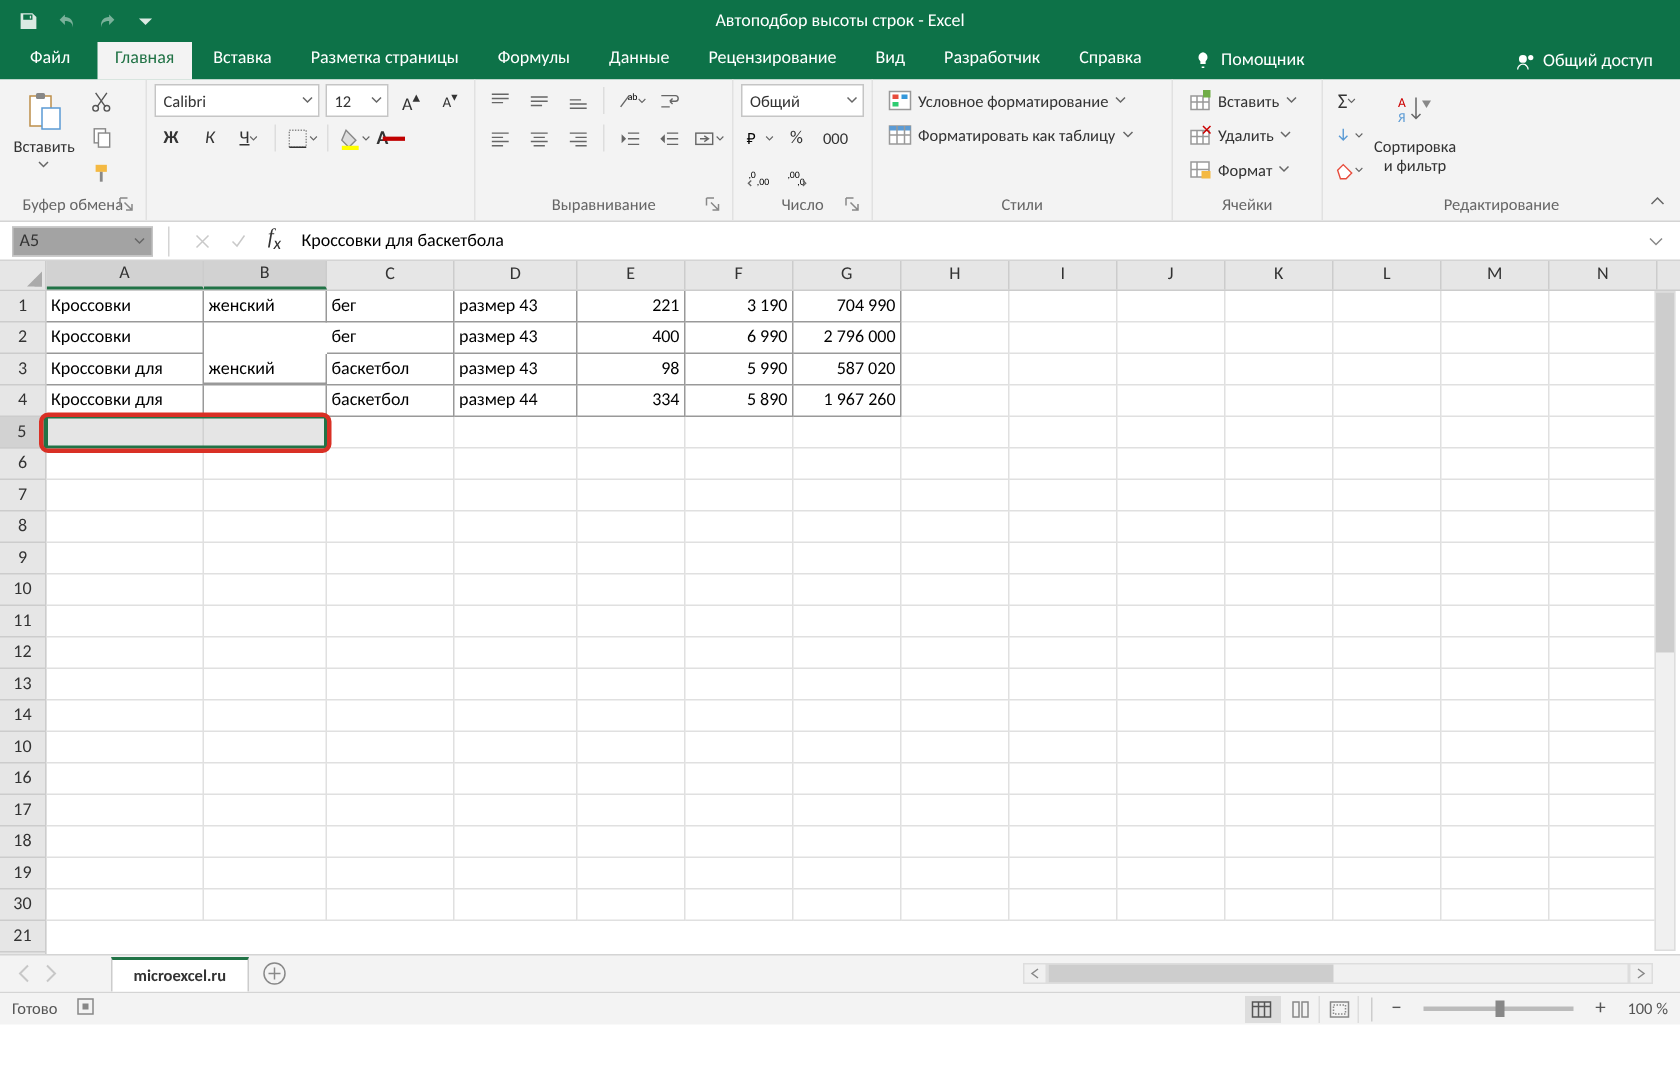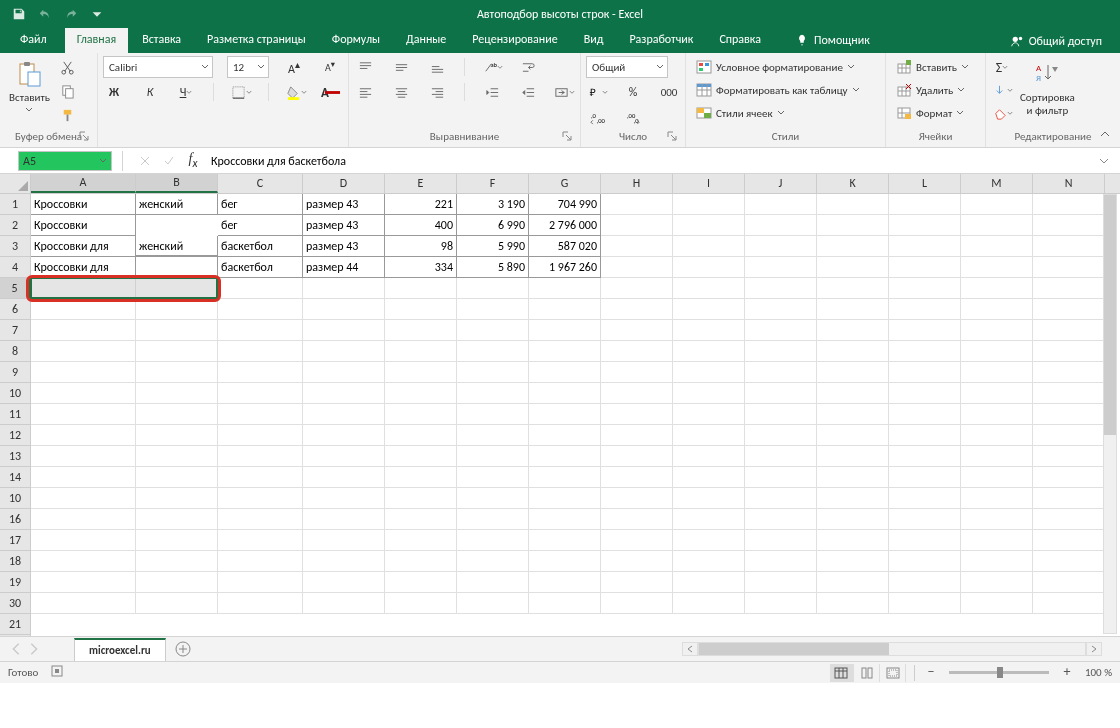--- a/index.html
+++ b/index.html
@@ -25,29 +25,29 @@
 .group-label{text-align:center;font-size:11px;color:#666;padding:2px 0 4px;margin-top:auto;position:relative}
 .launcher{position:absolute;right:2px;bottom:3px;width:13px;height:13px;cursor:pointer}
 .launcher svg{width:10px;height:10px}
 .group-body{display:flex;gap:3px}
 .big-btn{display:flex;flex-direction:column;align-items:center;padding:2px 4px;cursor:pointer;border-radius:2px;min-width:42px}
 .big-icn{width:32px;height:32px;display:flex;align-items:center;justify-content:center}
 .big-lbl{font-size:11px;text-align:center;line-height:1.15;margin-top:2px}
 .col{display:flex;flex-direction:column;gap:2px}
 .sm-btn{width:22px;height:22px;display:flex;align-items:center;justify-content:center;cursor:pointer;border-radius:2px}
 .sm-btn svg{width:15px;height:15px}
-.row{display:flex;gap:14px;align-items:center}
+.row{display:flex;gap:4px;align-items:center}
 .combo{height:22px;border:1px solid #c5c5c5;background:#fff;display:flex;align-items:center;padding:0 3px 0 5px;font-size:11px;cursor:pointer}
 .combo .caret{margin-left:auto}
 .caret{width:8px;height:8px}
 .med-btn{display:flex;align-items:center;gap:4px;padding:2px 5px;cursor:pointer;border-radius:2px;font-size:11px;height:22px}
 .med-icn{width:16px;height:16px;display:flex;align-items:center;justify-content:center}
 .collapse-btn{position:absolute;right:6px;bottom:4px;width:18px;height:18px;cursor:pointer;display:flex;align-items:center;justify-content:center}
 .formula-bar{height:26px;border-bottom:1px solid #d4d4d4;display:flex;align-items:center;background:#fff}
-.name-box{width:94px;height:20px;border:1px solid #c5c5c5;margin-left:18px;display:flex;align-items:center;padding:0 4px;font-size:12px;background:#22c55e}
+.name-box{width:94px;height:20px;border:1px solid #c5c5c5;margin-left:8px;display:flex;align-items:center;padding:0 4px;font-size:12px;background:#a3a3a3}
 .name-box .caret{margin-left:auto}
 .fb-sep{width:1px;height:20px;background:#d4d4d4;margin:0 10px}
 .fb-btn{width:24px;height:20px;display:flex;align-items:center;justify-content:center;cursor:pointer;opacity:.45}
 .fb-input{flex:1;font-size:12px;padding-left:6px;border:none;outline:none}
 .fb-expand{width:24px;height:20px;display:flex;align-items:center;justify-content:center;cursor:pointer;margin-right:4px}
 .grid-area{height:462px;display:flex;flex-direction:column;position:relative}
 .col-headers{height:20px;display:flex;background:#e6e6e6;border-bottom:1px solid #ccc}
 .corner{width:31px;border-right:1px solid #ccc;background:#e6e6e6;position:relative}
 .corner::after{content:"";position:absolute;right:2px;bottom:2px;border:5px solid transparent;border-right-color:#aaa;border-bottom-color:#aaa}
 .ch{border-right:1px solid #ccc;text-align:center;font-size:12px;line-height:19px;color:#333}
@@ -398,33 +398,20 @@
               <rect x="1" y="2" width="14" height="12" fill="#fff" stroke="#999"></rect>
               <rect x="1" y="2" width="14" height="3" fill="#5b9bd5"></rect>
               <path d="M1 8h14M6 2v12M11 2v12" stroke="#999"></path>
             </svg>
           </div>
           <span>Форматировать как таблицу</span>
           <svg class="caret" viewBox="0 0 8 8">
             <path d="M1 2l3 3 3-3" stroke="#666" fill="none"></path>
           </svg>
         </div>
-      <div class="med-btn">
-          <div class="med-icn">
-            <svg viewBox="0 0 16 16">
-              <rect x="1" y="3" width="14" height="10" fill="#fff" stroke="#999"></rect>
-              <rect x="1" y="3" width="7" height="5" fill="#f4b942"></rect>
-              <rect x="8" y="8" width="7" height="5" fill="#70ad47"></rect>
-            </svg>
-          </div>
-          <span>Стили ячеек</span>
-          <svg class="caret" viewBox="0 0 8 8">
-            <path d="M1 2l3 3 3-3" stroke="#666" fill="none"></path>
-          </svg>
-        </div>
     </div>
     <div class="group-label"><span>Стили</span></div>
   </div>
 
   <div class="group" style="min-width:100px">
     <div class="col" style="gap:1px">
       <div class="med-btn">
           <div class="med-icn">
             <svg viewBox="0 0 16 16">
               <rect x="2" y="5" width="12" height="9" fill="#fff" stroke="#999"></rect>

